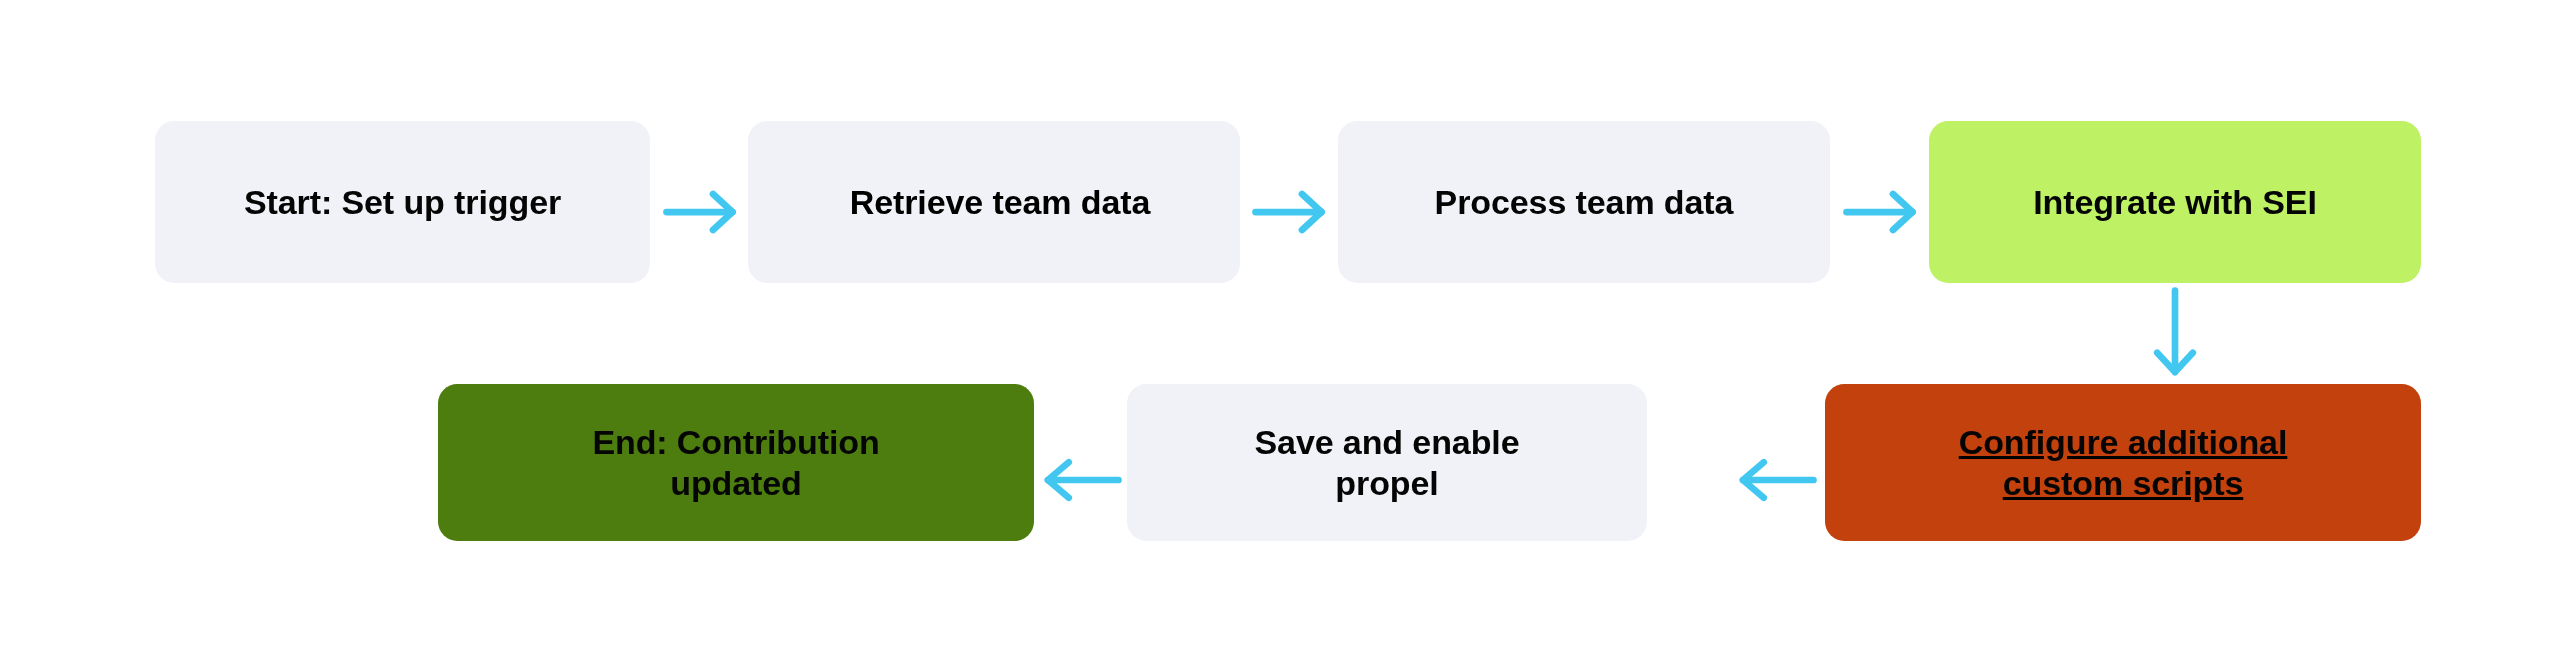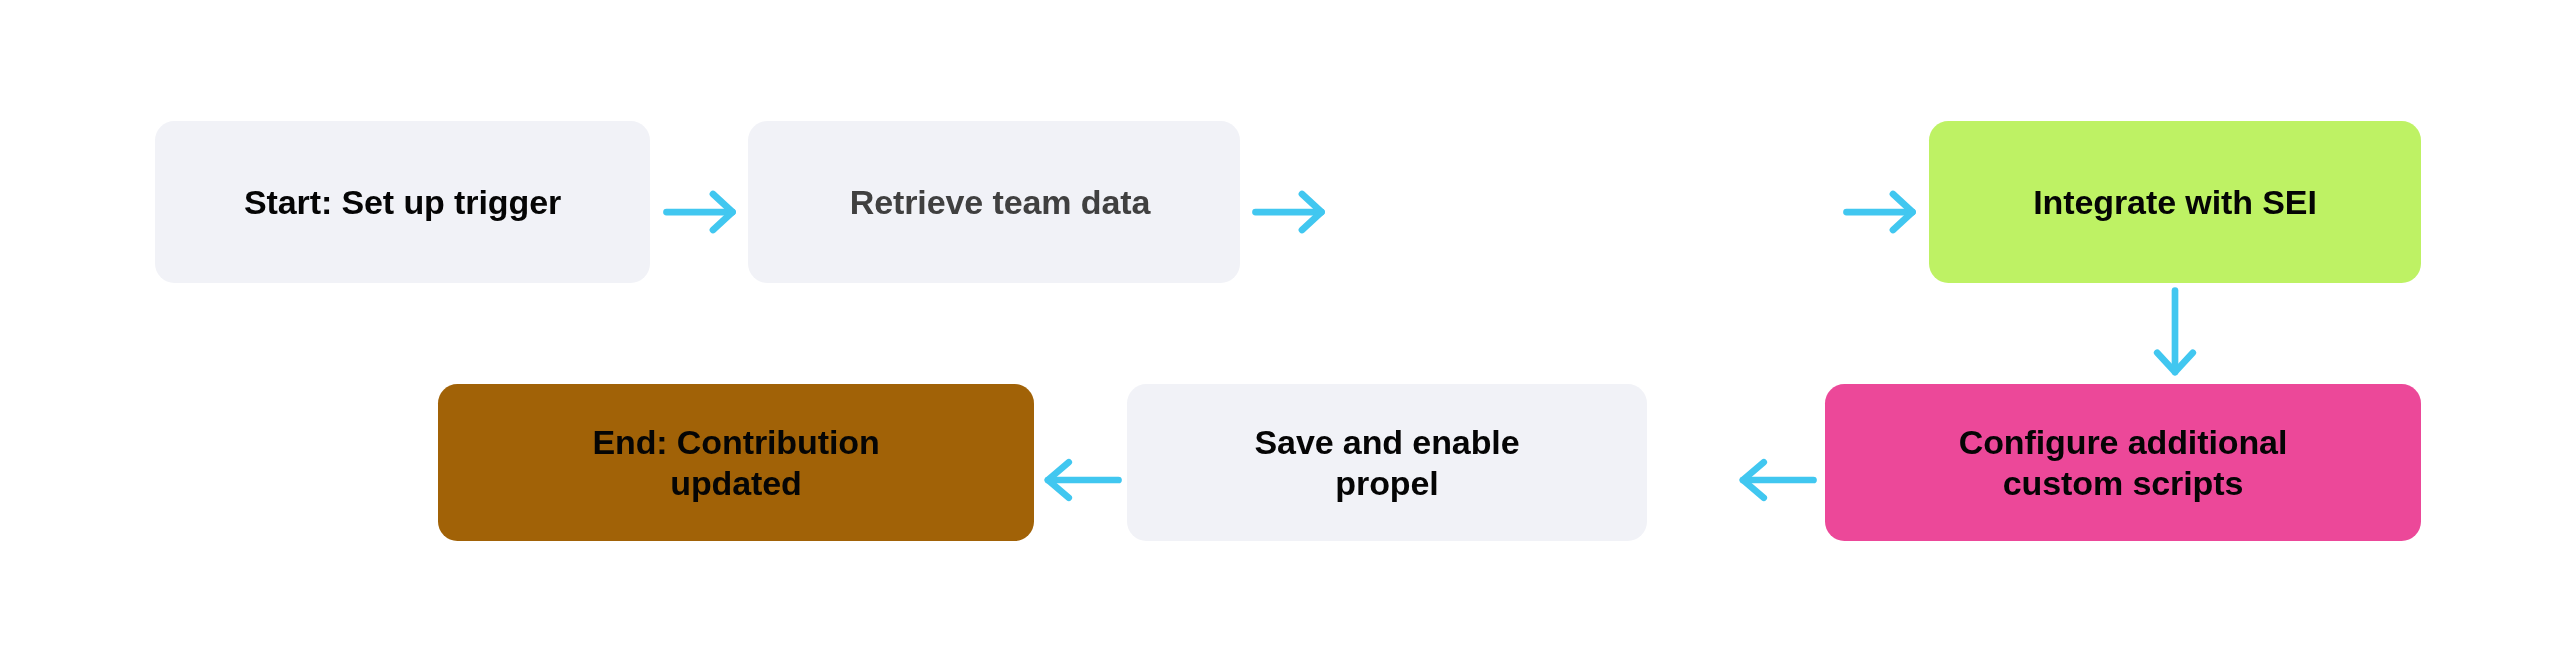--- a/index.html
+++ b/index.html
@@ -93,50 +93,53 @@
   </div>
 
   <div class="arrow" id="arrow-start-retrieve">
     <svg width="75" height="54" viewBox="0 0 100 72" aria-hidden="true">
       <line x1="2" y1="36" x2="90" y2="36" stroke="#41C7F0"></line>
       <polyline points="64,12 90,36 64,60" stroke="#41C7F0"></polyline>
     </svg>
   </div>
 
   <div class="node" id="node-retrieve" style="background: rgb(241, 242, 247);">
-    <span class="node-label" style="color: #404040; margin-left: 12px;">Retrieve team data</span>
+    <span class="node-label" style="color: #000000; margin-left: 12px;">Retrieve team data</span>
   </div>
 
   <div class="arrow" id="arrow-retrieve-process">
     <svg width="75" height="54" viewBox="0 0 100 72" aria-hidden="true">
       <line x1="2" y1="36" x2="90" y2="36" stroke="#41C7F0"></line>
       <polyline points="64,12 90,36 64,60" stroke="#41C7F0"></polyline>
     </svg>
   </div>
 
+  <div class="node" id="node-process" style="background: rgb(241, 242, 247);">
+    <span class="node-label" style="color: rgb(5, 5, 5);">Process team data</span>
+  </div>
 
   <div class="arrow" id="arrow-process-integrate">
     <svg width="75" height="54" viewBox="0 0 100 72" aria-hidden="true">
       <line x1="2" y1="36" x2="90" y2="36" stroke="#41C7F0"></line>
       <polyline points="64,12 90,36 64,60" stroke="#41C7F0"></polyline>
     </svg>
   </div>
 
   <div class="node" id="node-integrate" style="background: #bef264;">
     <span class="node-label" style="color: rgb(5, 5, 5);">Integrate with SEI</span>
   </div>
 
   <div class="arrow" id="arrow-integrate-configure">
     <svg width="54" height="89" viewBox="0 0 72 120" aria-hidden="true">
       <line x1="36" y1="2" x2="36" y2="112" stroke="#41C7F0"></line>
       <polyline points="12,86 36,112 60,86" stroke="#41C7F0"></polyline>
     </svg>
   </div>
 
-  <div class="node" id="node-configure" style="background: #ec4899;">
+  <div class="node" id="node-configure" style="background: #c2410c; text-decoration: underline;">
     <span class="node-label" style="color: rgb(5, 5, 5);">Configure additional
 custom scripts</span>
   </div>
 
   <div class="arrow" id="arrow-configure-save">
     <svg width="78" height="54" viewBox="0 0 105 72" aria-hidden="true">
       <line x1="103" y1="36" x2="8" y2="36" stroke="#41C7F0"></line>
       <polyline points="36,12 8,36 36,60" stroke="#41C7F0"></polyline>
     </svg>
   </div>
@@ -146,19 +149,19 @@
 propel</span>
   </div>
 
   <div class="arrow" id="arrow-save-end">
     <svg width="78" height="54" viewBox="0 0 105 72" aria-hidden="true">
       <line x1="103" y1="36" x2="8" y2="36" stroke="#41C7F0"></line>
       <polyline points="36,12 8,36 36,60" stroke="#41C7F0"></polyline>
     </svg>
   </div>
 
-  <div class="node" id="node-end" style="background: #a16207;">
+  <div class="node" id="node-end" style="background: #4d7c0f;">
     <span class="node-label" style="color: rgb(5, 5, 5);">End: Contribution
 updated</span>
   </div>
 
 </div>
 
 
 </body></html>

